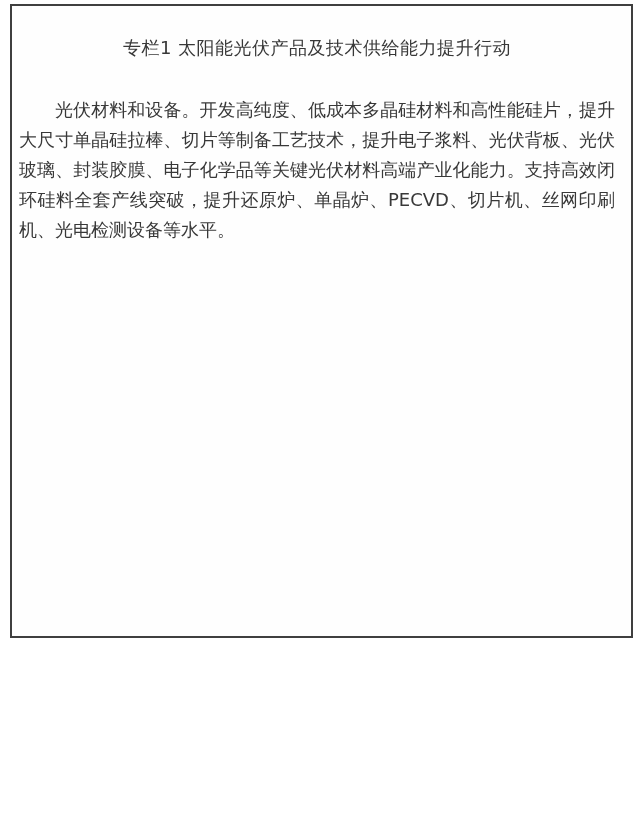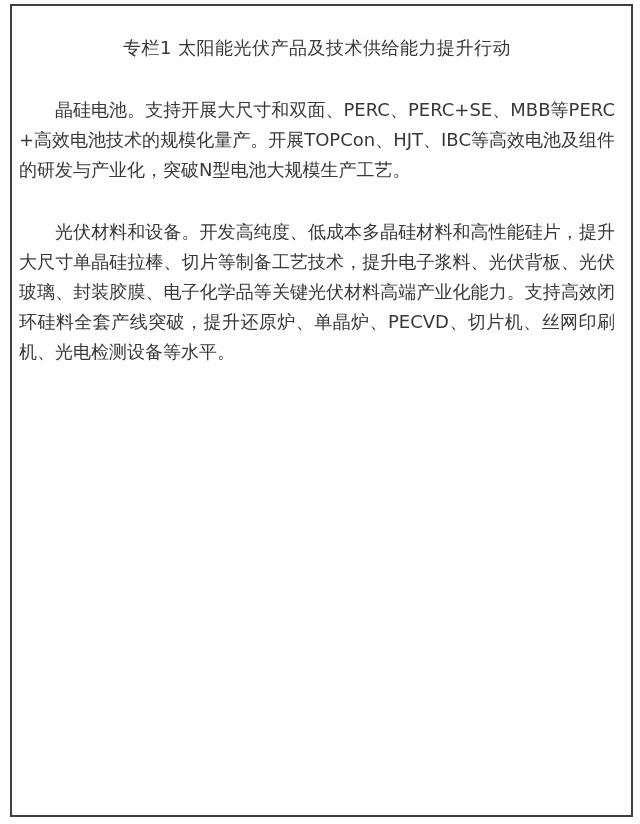--- a/index.html
+++ b/index.html
@@ -14,21 +14,21 @@
     position: relative;
     width: 640px;
     height: 824px;
     background: #ffffff;
   }
   .column-box {
     position: absolute;
     left: 10px;
     top: 4px;
     width: 623px;
-    height: 813px;
+    height: 634px;
     border: 2px solid #3f3f3f;
     background: #fefefe;
     padding: 27px 16px 10px 7px;
     overflow: hidden;
   }
   .column-title {
     font-size: 18px;
     font-weight: normal;
     line-height: 30px;
     text-align: center;
@@ -46,20 +46,19 @@
     word-break: break-all;
   }
 </style>
 </head>
 <body>
 
 <div class="page">
   <div class="column-box">
     <div class="column-title">专栏1 太阳能光伏产品及技术供给能力提升行动</div>
 
-    <p class="para">晶硅电池。支持开展大尺寸和双面、PERC、PERC+SE、MBB等PERC+高效电池技术的规模化量产。开展TOPCon、HJT、IBC等高效电池及组件的研发与产业化，突破N型电池大规模生产工艺。</p>
 
 
     <p class="para">光伏材料和设备。开发高纯度、低成本多晶硅材料和高性能硅片，提升大尺寸单晶硅拉棒、切片等制备工艺技术，提升电子浆料、光伏背板、光伏玻璃、封装胶膜、电子化学品等关键光伏材料高端产业化能力。支持高效闭环硅料全套产线突破，提升还原炉、单晶炉、PECVD、切片机、丝网印刷机、光电检测设备等水平。</p>
 
 
   </div>
 </div>
 
 </body></html>

